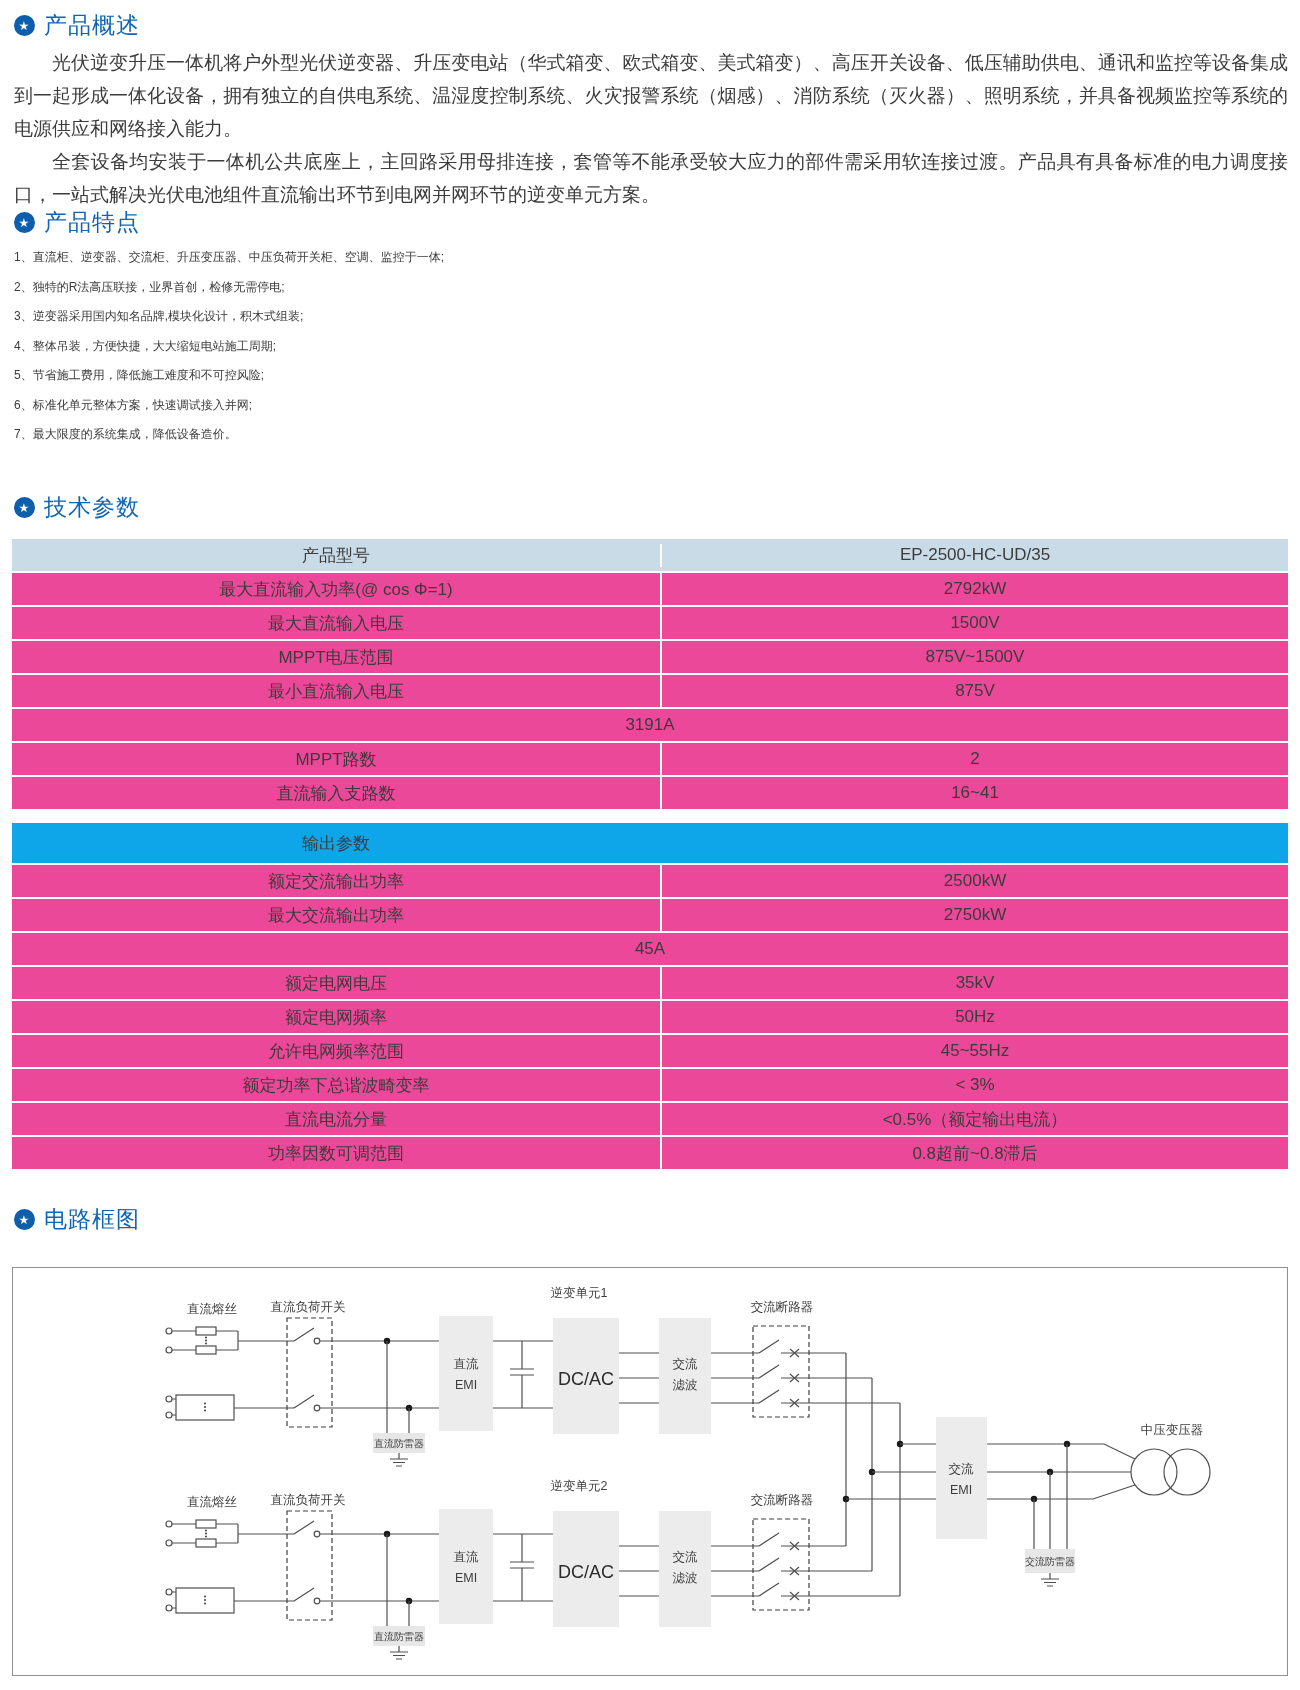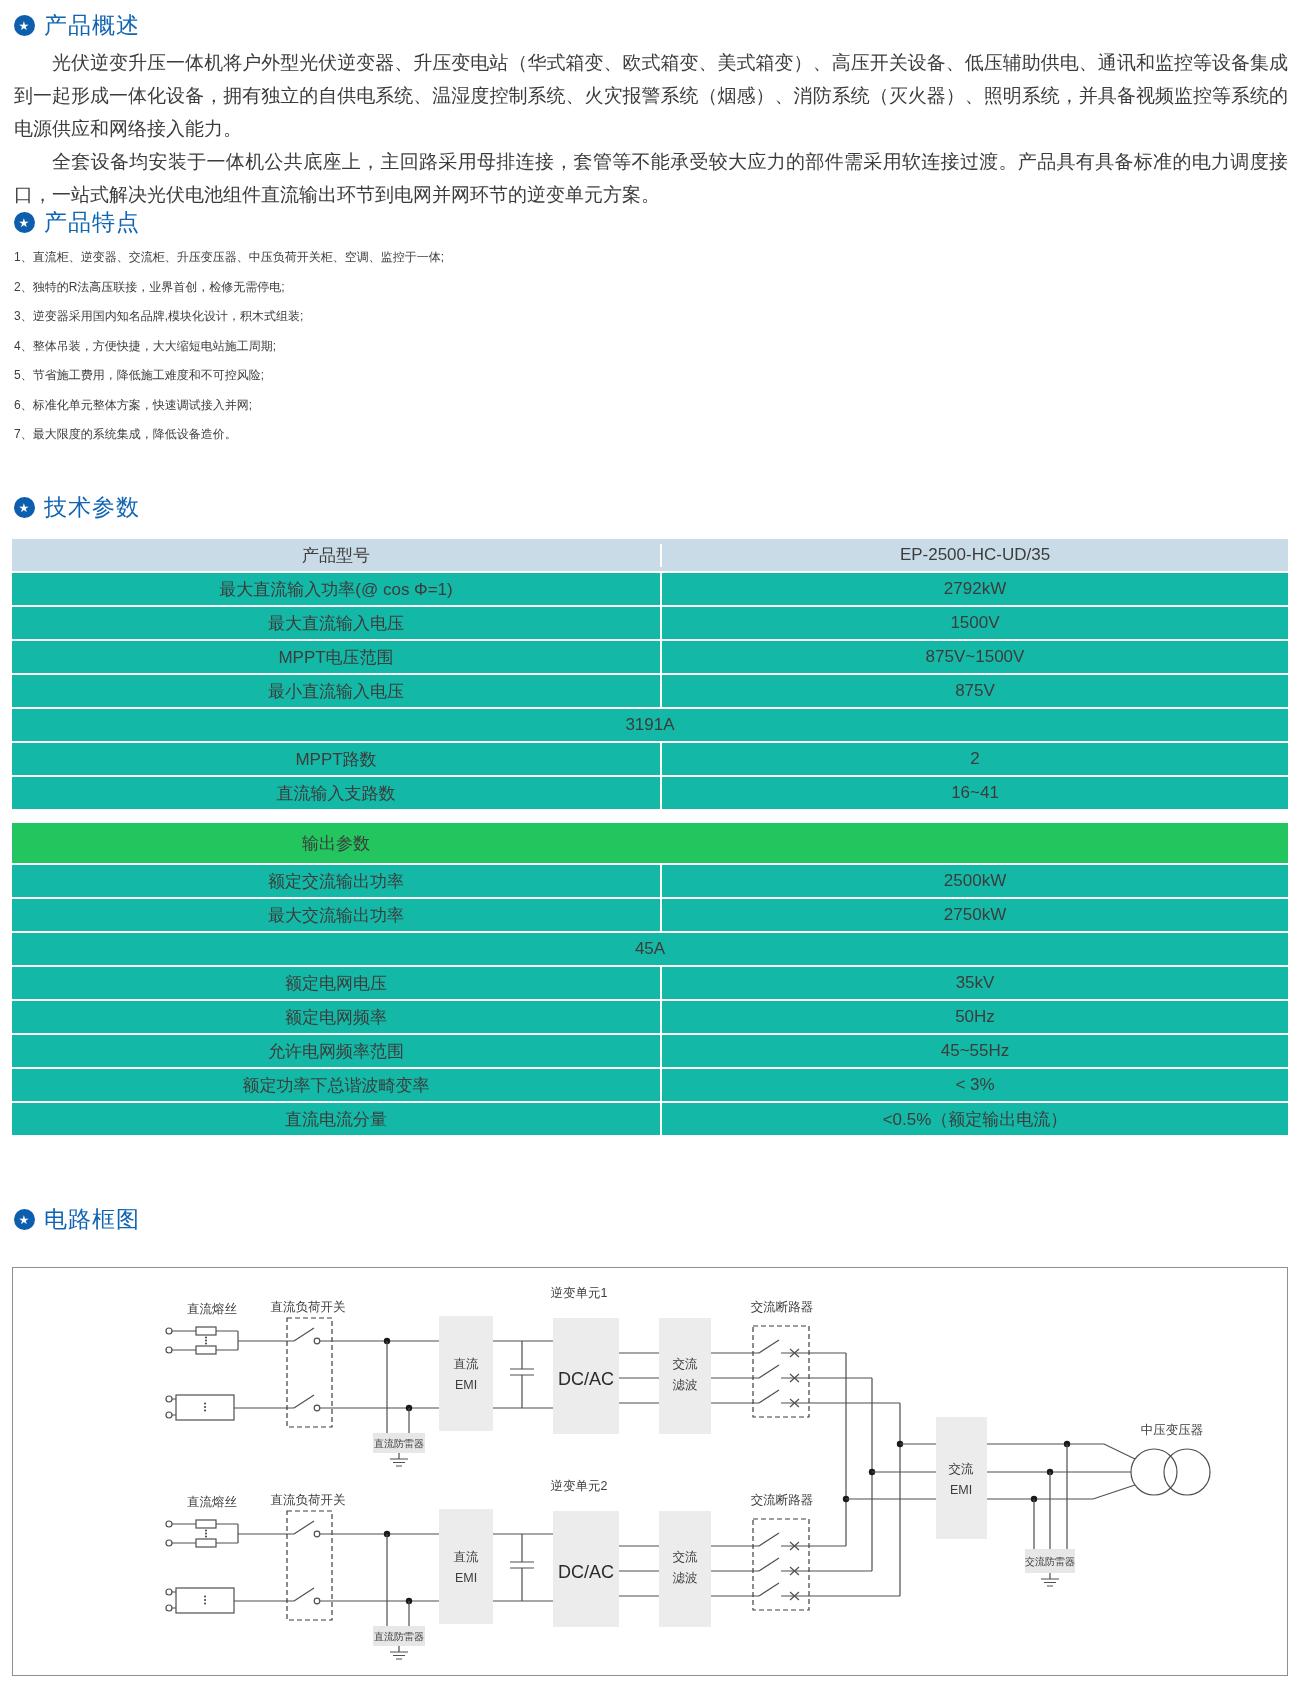--- a/index.html
+++ b/index.html
@@ -11,26 +11,26 @@
   .sec-ic{width:21px;height:21px;border-radius:50%;background:#0d5fae;color:#fff;
           font-size:12px;display:flex;align-items:center;justify-content:center;flex:0 0 21px;}
   
   .para{position:absolute;left:14px;width:1274px;text-align:justify;
         font-size:19px;line-height:33px;color:#3c3c3c;text-indent:2em;}
   
   .feat-list{position:absolute;left:14px;width:1274px;font-size:12px;color:#3c3c3c;}
   .feat-item{line-height:29.5px;height:29.5px;white-space:nowrap;}
   
   .tbl{position:absolute;left:12px;width:1276px;}
-  .trow{display:flex;height:32px;background:#14b8a6;border-bottom:2px solid #fff;
+  .trow{display:flex;height:32px;background:#ec4899;border-bottom:2px solid #fff;
         font-size:17px;color:#3c3c3c;}
   .trow .c1{width:648px;border-right:2px solid #fff;display:flex;align-items:center;justify-content:center;}
   .trow .c2{flex:1;display:flex;align-items:center;justify-content:center;border-radius:15px;}
   .trow.thead{background:#c9dbe7;align-items:center;}
-  .trow.thead2{background:#22c55e;height:40px;}
+  .trow.thead2{background:#0ea5e9;height:40px;}
   .trow.thead2 .c1{border-right:none;}
   
   .diagram{position:absolute;left:12px;top:1267px;width:1274px;height:407px;
            border:1px solid #8f8f8f;background:#fff;}
   svg text{text-anchor:middle;dominant-baseline:central;fill:#3c3c3c;
            font-family:"Liberation Sans","DejaVu Sans",sans-serif;}
   .dlab{font-size:12.5px;}
   .dsm{font-size:10px;}
   .dbig{font-size:18px;fill:#2b2b2b;}
   .wire{stroke:#4f4f4f;stroke-width:1.2;fill:none;}
@@ -133,20 +133,24 @@
     <div class="c2">45~55Hz</div>
   </div>
   <div class="trow">
     <div class="c1">额定功率下总谐波畸变率</div>
     <div class="c2">&lt; 3%</div>
   </div>
   <div class="trow">
     <div class="c1">直流电流分量</div>
     <div class="c2">&lt;0.5%（额定输出电流）</div>
   </div>
+  <div class="trow">
+    <div class="c1">功率因数可调范围</div>
+    <div class="c2">0.8超前~0.8滞后</div>
+  </div>
 </div>
 
 <div class="sec-h" style="top:1204px;">
   <span class="sec-ic">★</span>
   <span>电路框图</span>
 </div>
 
 <div class="diagram">
 <svg width="1274" height="407" viewBox="0 0 1274 407">
 

